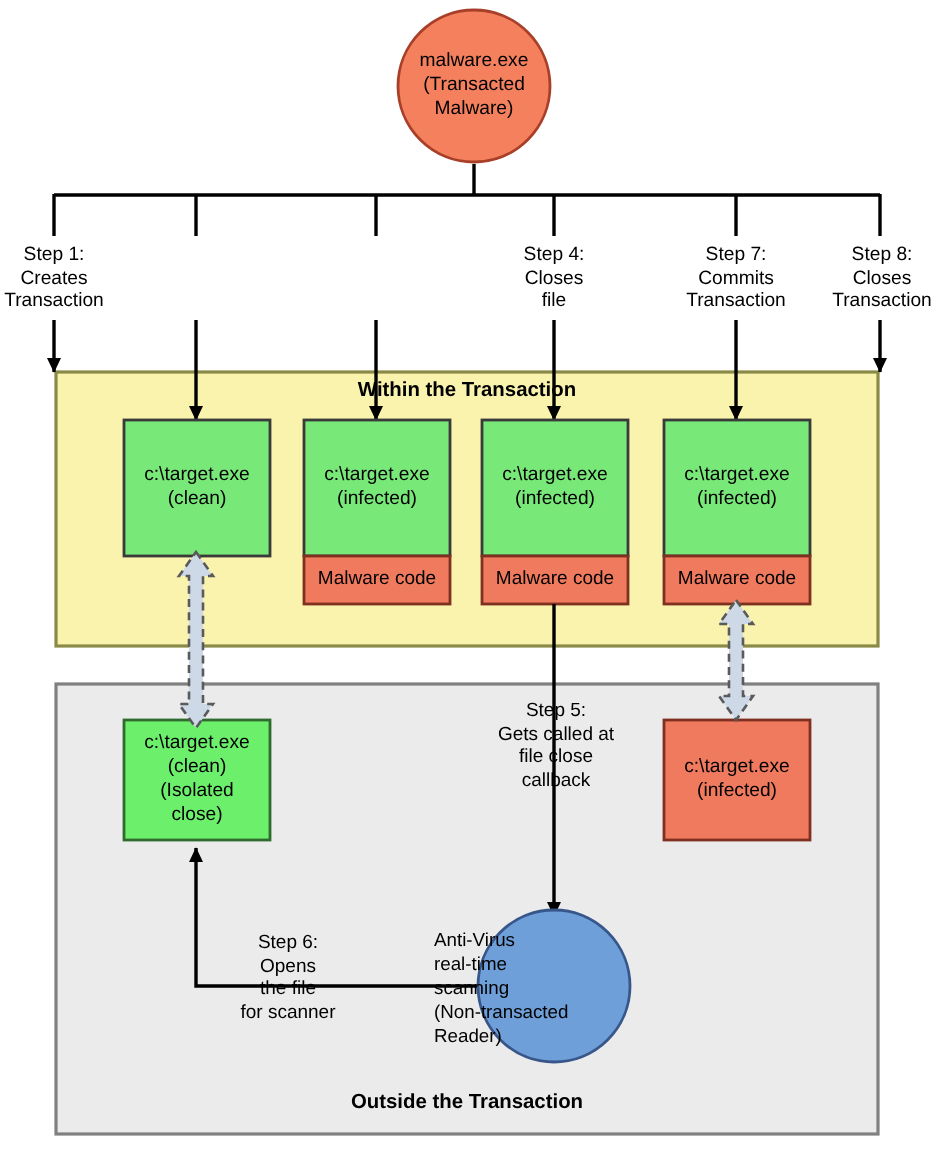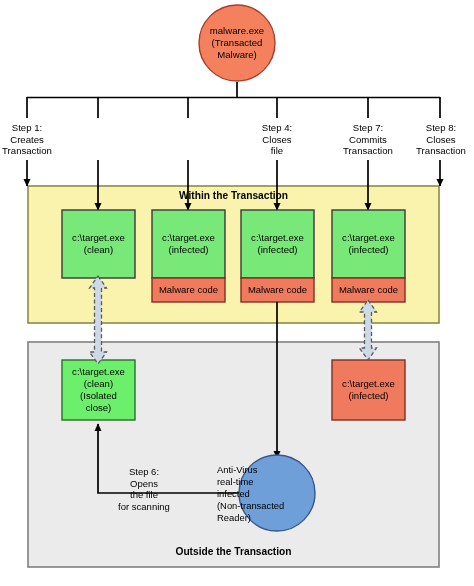--- a/index.html
+++ b/index.html
@@ -155,29 +155,35 @@
     <span>(clean)</span>
     <span>(Isolated</span>
     <span>close)</span>
   </div>
 
   <div class="boxtxt" style="left:332px;top:360px;width:73px;height:60px;">
     <span>c:\target.exe</span>
     <span>(infected)</span>
   </div>
 
+  <div class="lbl" style="left:234px;top:350px;width:88px;">
+    <div>Step 5:</div>
+    <div>Gets called at</div>
+    <div>file close</div>
+    <div>callback</div>
+  </div>
 
   <div class="lbl" style="left:108px;top:466px;width:72px;">
     <div>Step 6:</div>
     <div>Opens</div>
     <div>the file</div>
-    <div>for scanning</div>
+    <div>for scanner</div>
   </div>
 
   <div class="circ-txt" style="left:217px;top:463px;width:120px;height:62px;">
     <span>Anti-Virus</span>
     <span>real-time</span>
-    <span>infected</span>
+    <span>scanning</span>
     <span>(Non-transacted</span>
     <span>Reader)</span>
   </div>
 
 </div>
 
 </body></html>

